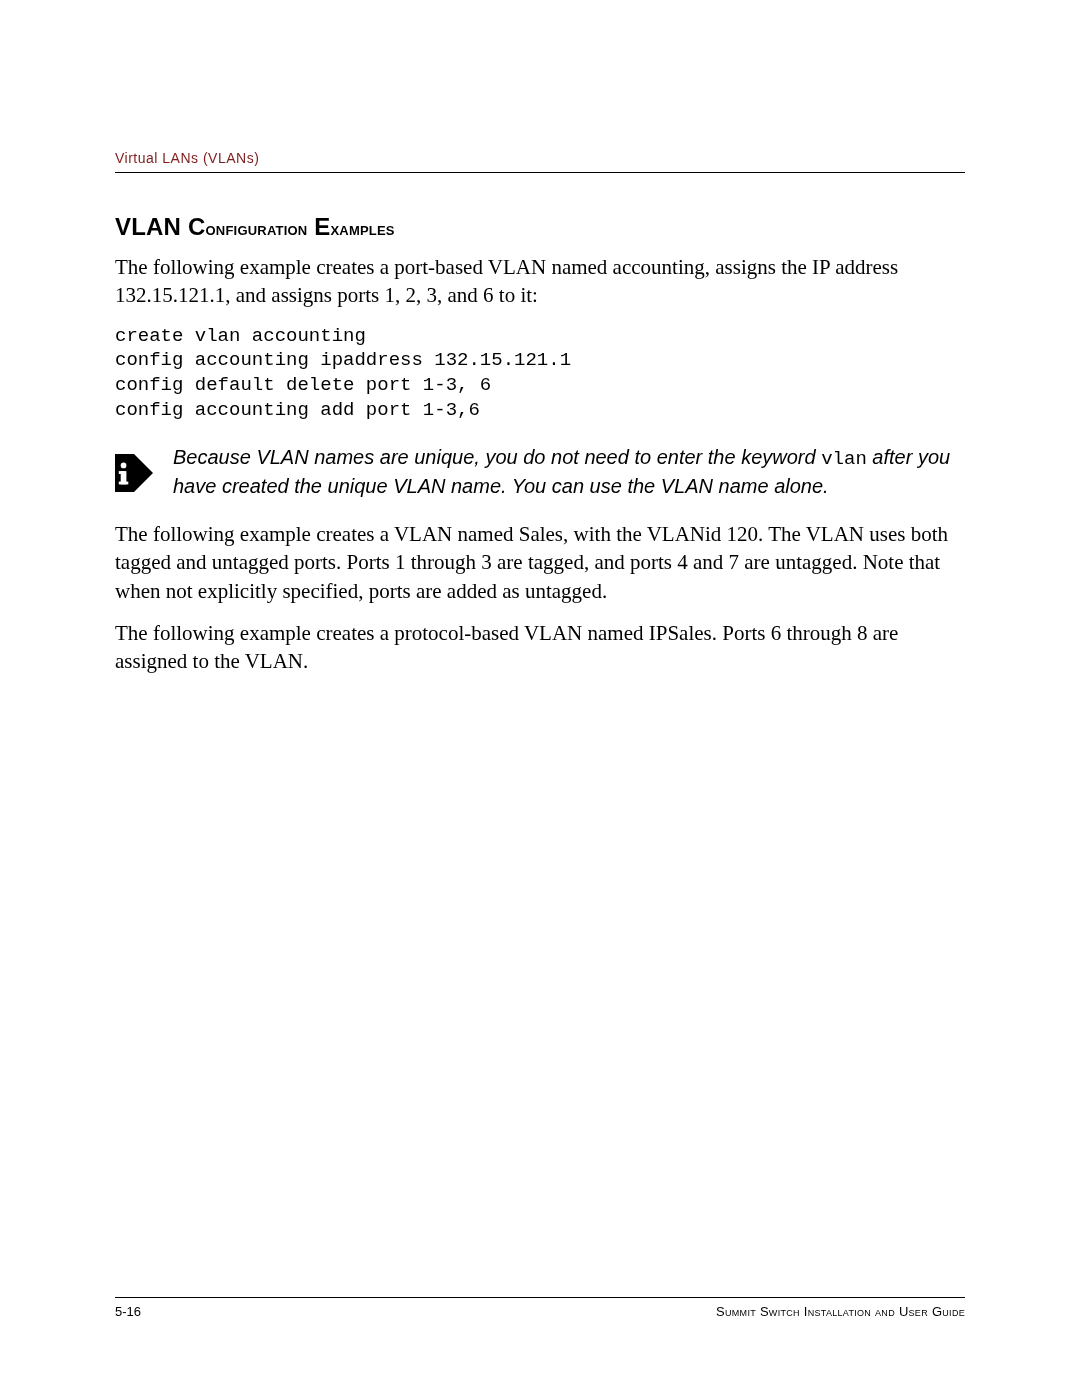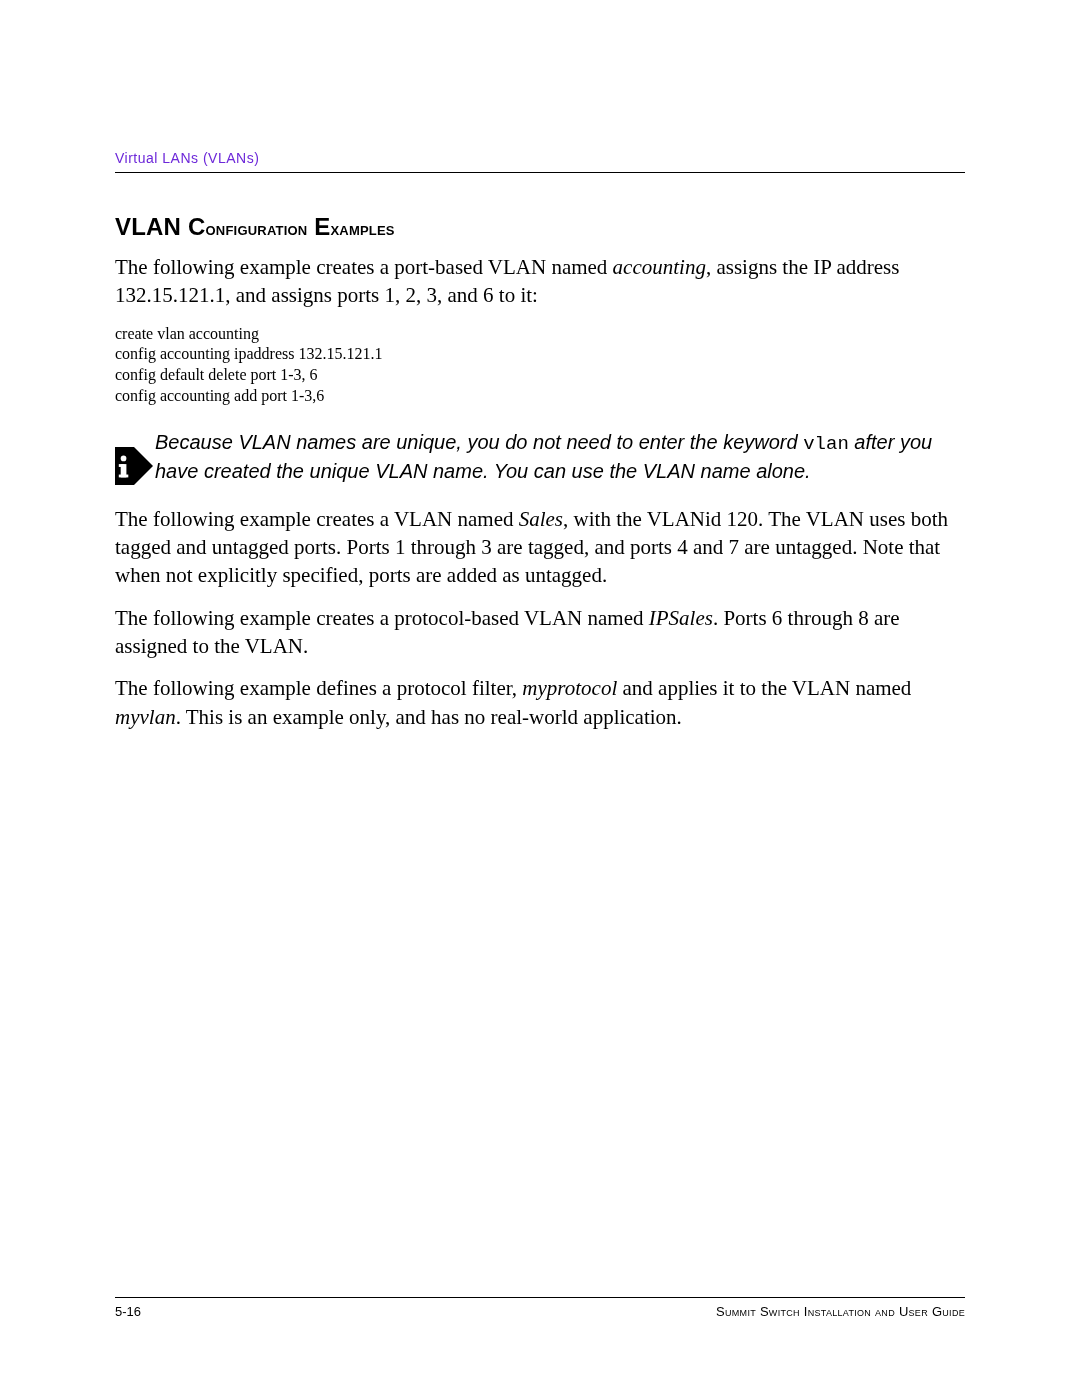--- a/index.html
+++ b/index.html
@@ -16,56 +16,56 @@
     box-sizing: border-box;
     width: 1080px;
     height: 1397px;
     padding: 150px 115px 70px 115px;
     position: relative;
   }
   .running-header {
     font-family: Arial, "Helvetica Neue", Helvetica, sans-serif;
     font-size: 14px;
     letter-spacing: 0.5px;
-    color: #6d28d9;
+    color: #7f1d1d;
   }
   .hrule {
     border: none;
     border-top: 1px solid #000;
     margin: 6px 0 40px 0;
   }
   h2.section-title {
     font-family: Arial, "Helvetica Neue", Helvetica, sans-serif;
     font-weight: bold;
     font-size: 24px;
     letter-spacing: 0.2px;
     margin: 18px 0 12px 0;
   }
   h2.section-title .sm { font-size: 13px; }
   p.body {
     font-size: 21px;
     line-height: 1.35;
     margin: 8px 0 14px 0;
   }
-  .italic { font-style: italic; }
+  .italic { }
   pre.code {
-    font-family: Liberation Serif, serif;
-    font-size: 16px;
+    font-family: Liberation Mono, monospace;
+    font-size: 19px;
     line-height: 1.3;
     margin: 10px 0 22px 0;
     white-space: pre;
   }
   .inline-code {
     font-family: "Courier New", Courier, monospace;
     font-size: 19px;
   }
   .note-block {
     display: flex;
-    align-items: flex-end;
-    gap: 2px;
+    align-items: center;
+    gap: 20px;
     margin: 10px 0 20px 0;
   }
   .note-icon {
     flex: 0 0 auto;
     width: 38px;
     height: 38px;
     margin-top: 2px;
   }
   .note-text {
     font-family: Arial, "Helvetica Neue", Helvetica, sans-serif;
@@ -134,23 +134,20 @@
   <p class="body">
     <span>The following example creates a VLAN named </span><span class="italic">Sales</span><span>, with the VLANid 120. The VLAN uses both tagged and untagged ports. Ports 1 through 3 are tagged, and ports 4 and 7 are untagged. Note that when not explicitly specified, ports are added as untagged.</span>
   </p>
 
 
   <p class="body">
     <span>The following example creates a protocol-based VLAN named </span><span class="italic">IPSales</span><span>. Ports 6 through 8 are assigned to the VLAN.</span>
   </p>
 
 
-  <p class="body">
-    <span>The following example defines a protocol filter, </span><span class="italic">myprotocol</span><span> and applies it to the VLAN named </span><span class="italic">myvlan</span><span>. This is an example only, and has no real-world application.</span>
-  </p>
 
 
   <div class="footer">
     <hr class="footer-rule">
     <div class="footer-line">
       <span>5-16</span>
       <span class="footer-right">Summit Switch Installation and User Guide</span>
     </div>
   </div>
 

